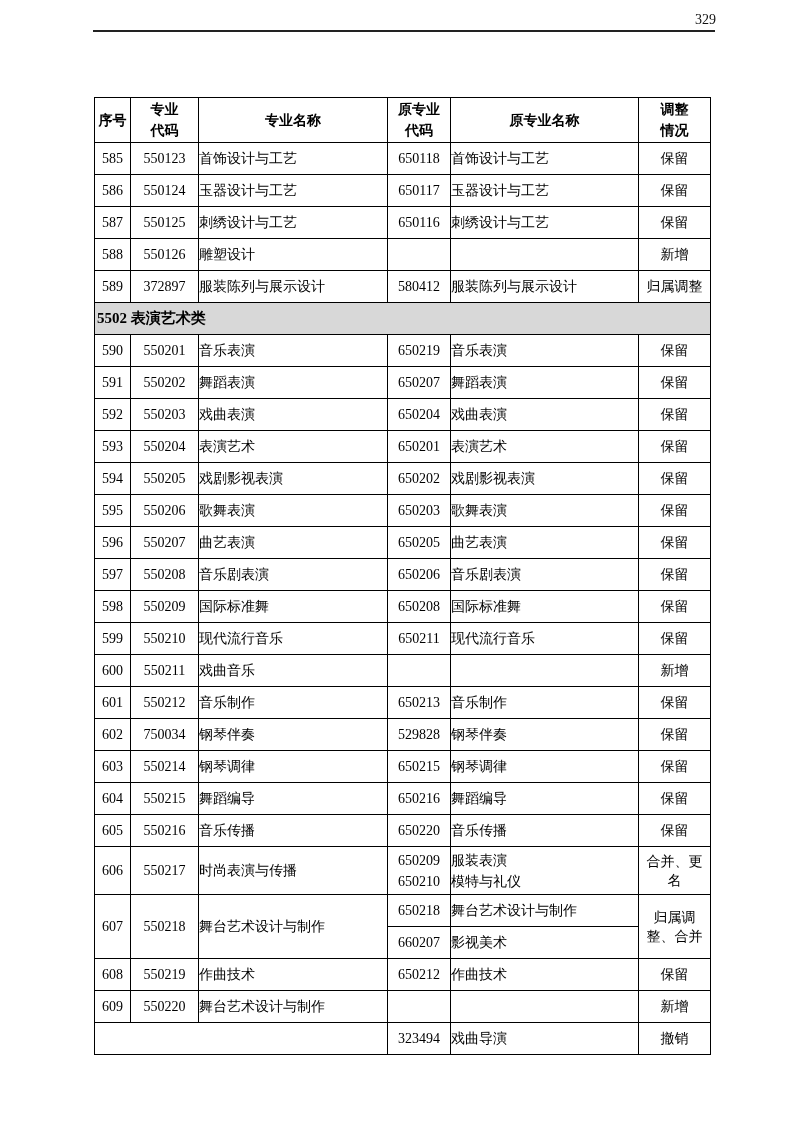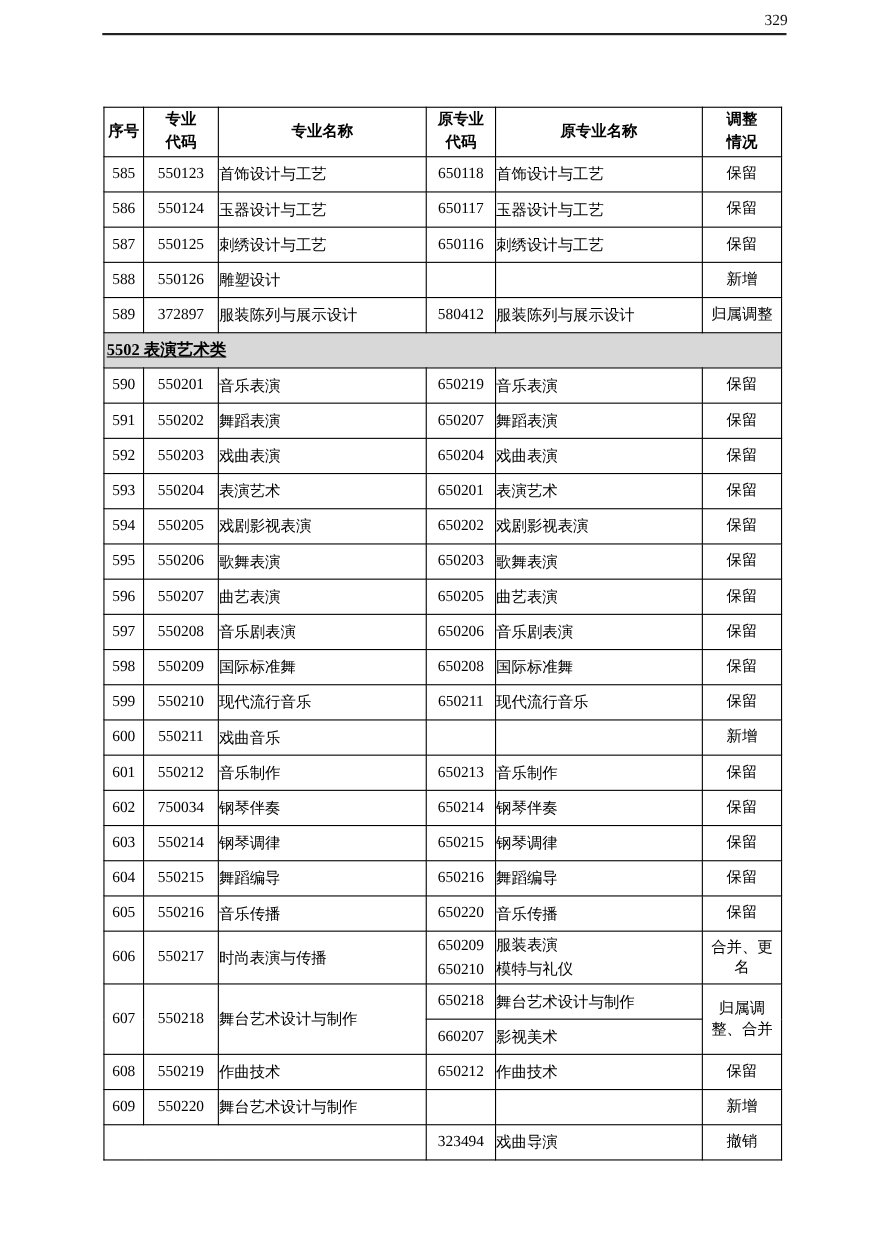--- a/index.html
+++ b/index.html
@@ -53,21 +53,20 @@
   .c-seq, .c-code, .c-ocode { text-align: center; }
   .c-name, .c-oname { text-align: left; padding-left: 0; }
   .c-status { text-align: center; padding: 0 4px; line-height: 19px; }
   tr.section-row { height: 32px; }
   .section-cell {
     background: #d8d8d8;
     font-weight: bold;
     font-size: 15px;
     text-align: left;
     padding-left: 2px;
-    text-decoration: underline;
   }
   .ln { line-height: 21px; }
 </style>
 </head>
 <body>
 
 <div class="page">
   <div class="page-number">329</div>
   <div class="top-rule"></div>
 
@@ -242,21 +241,21 @@
           <td class="c-code">550212</td>
           <td class="c-name">音乐制作</td>
           <td class="c-ocode">650213</td>
           <td class="c-oname">音乐制作</td>
           <td class="c-status">保留</td>
         </tr>
         <tr class="data-row">
           <td class="c-seq">602</td>
           <td class="c-code">750034</td>
           <td class="c-name">钢琴伴奏</td>
-          <td class="c-ocode">650214</td>
+          <td class="c-ocode">529828</td>
           <td class="c-oname">钢琴伴奏</td>
           <td class="c-status">保留</td>
         </tr>
         <tr class="data-row">
           <td class="c-seq">603</td>
           <td class="c-code">550214</td>
           <td class="c-name">钢琴调律</td>
           <td class="c-ocode">650215</td>
           <td class="c-oname">钢琴调律</td>
           <td class="c-status">保留</td>

